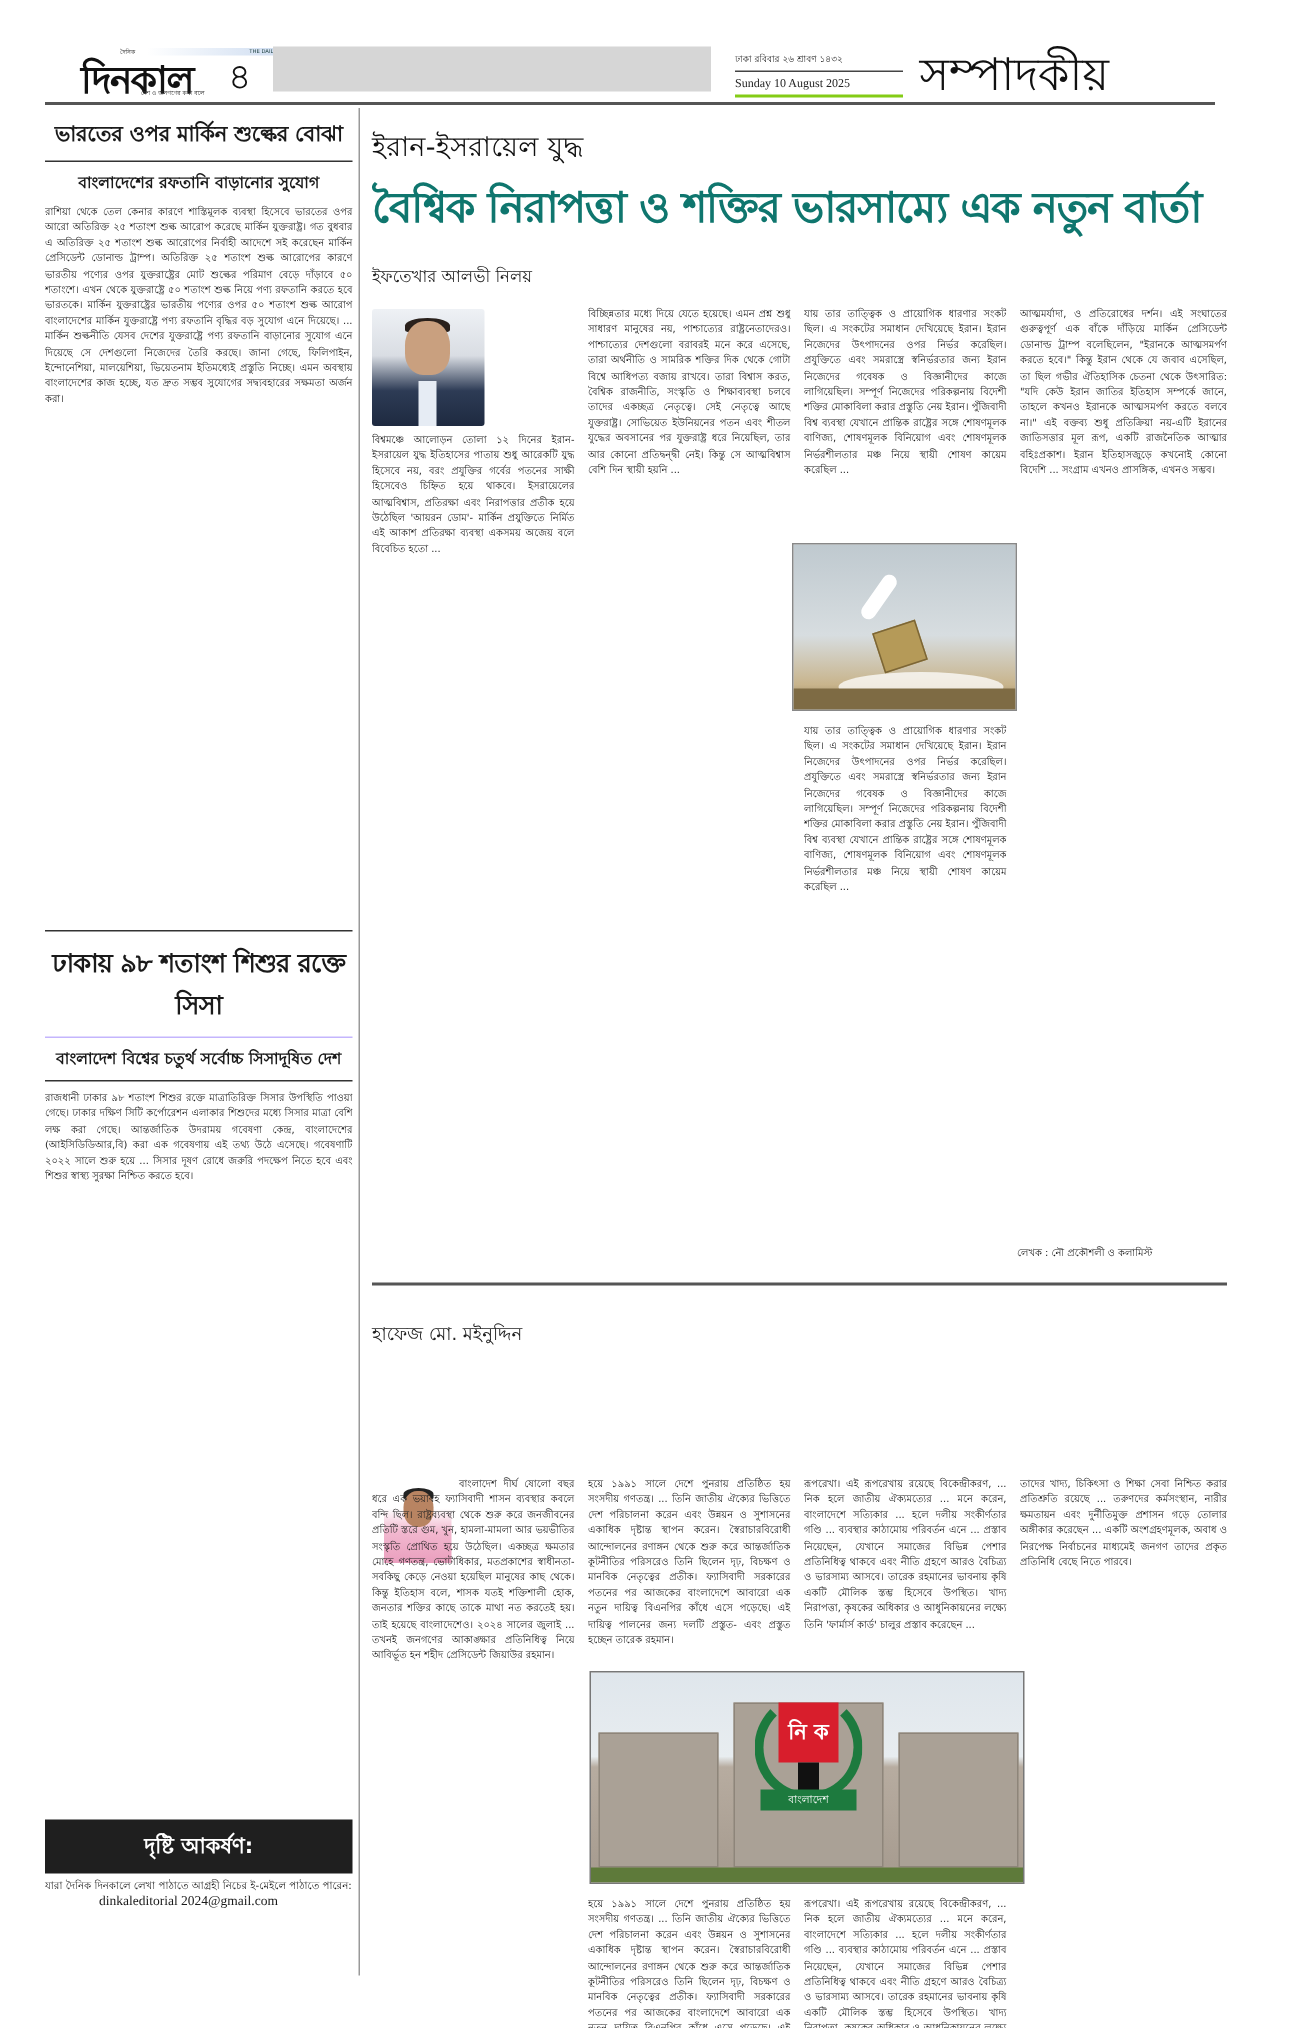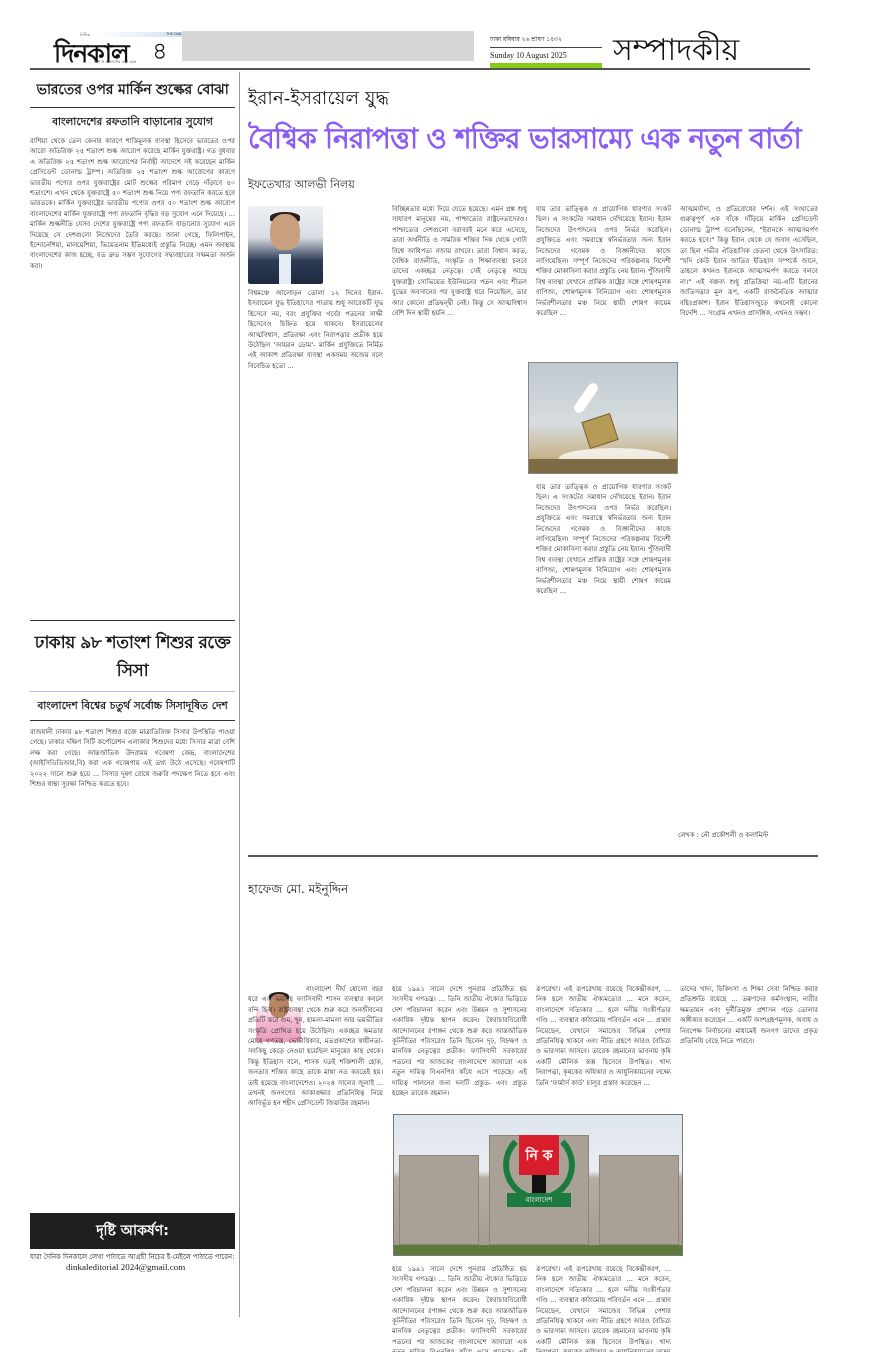--- a/index.html
+++ b/index.html
@@ -10,39 +10,39 @@
   .masthead { position: absolute; left: 30px; top: 30px; width: 780px; height: 36px; }
   .logo { position: absolute; left: 0; top: 0; width: 115px; height: 34px; margin-left: 24px; }
   .logo-tag-top { position: absolute; left: 26px; top: 2px; font-size: 4px; color: #333; }
   .logo-strip { position: absolute; left: 44px; top: 2px; width: 100px; height: 5px; background: linear-gradient(90deg,#fff,#c9d9ef); font-size: 3.5px; text-align: right; color: #244; line-height: 5px; }
   .logo-word { position: absolute; left: 0; top: 4px; font-size: 25px; font-weight: bold; letter-spacing: -1px; color: #111; font-family: "DejaVu Serif", serif; }
   .logo-sub { position: absolute; left: 40px; top: 29px; font-size: 4px; color: #333; }
   .page-no { position: absolute; left: 122px; top: 2px; font-size: 24px; color: #111; }
   .gray-bar { position: absolute; left: 152px; top: 1px; width: 292px; height: 30px; background: #d6d6d6; }
   .dateline { position: absolute; left: 460px; top: 4px; width: 112px; font-size: 7px; color: #222; }
   .dateline .bn { border-bottom: 1px solid #444; padding-bottom: 2px; font-size: 6px; }
-  .dateline .en { padding-top: 3px; font-family: "Liberation Serif", serif; font-size: 8px; border-bottom: 5px solid #84cc16; padding-bottom: 3px; }
+  .dateline .en { padding-top: 3px; font-family: "Liberation Serif", serif; font-size: 8px; border-bottom: 2px solid #84cc16; padding-bottom: 3px; }
   .section-title { position: absolute; left: 583px; top: -4px; font-size: 30px; color: #111; font-family: "DejaVu Serif", serif; }
   .masthead-rule { position: absolute; left: 30px; top: 68px; width: 780px; height: 2px; background: #555; }
 
   
   .left-col { position: absolute; left: 30px; top: 74px; width: 205px; }
   .col-rule-v { position: absolute; left: 239px; top: 72px; width: 1px; height: 1245px; background: #999; }
   .lhead { font-size: 14px; font-weight: bold; text-align: center; padding: 4px 0 5px; border-bottom: 1px solid #333; letter-spacing: -0.2px; }
   .lsub { font-size: 10.5px; text-align: center; padding: 6px 0 5px; }
   .body-txt { font-size: 6.6px; line-height: 10.4px; text-align: justify; color: #222; }
   .lhead2 { font-size: 17px; font-weight: bold; text-align: center; padding: 8px 0 6px; border-top: 1px solid #333; border-bottom: 1px solid #c4b5fd; margin-top: 14px; letter-spacing: -0.5px; }
   .attn-box { background: #1f1f1f; color: #fff; text-align: center; font-size: 14px; font-weight: bold; padding: 6px 0; margin-top: 8px; }
   .attn-text { font-size: 6.8px; line-height: 10px; margin-top: 3px; }
   .attn-text .email { font-family: "Liberation Serif", serif; font-size: 9px; margin-left: 36px; }
 
   
   .lead { position: absolute; left: 248px; top: 84px; width: 570px; }
   .kicker { font-size: 18px; color: #111; letter-spacing: 0.2px; }
-  .headline { font-size: 28px; font-weight: bold; letter-spacing: -0.8px; margin-top: 2px; color: #8b5cf6; }
+  .headline { font-size: 28px; font-weight: bold; letter-spacing: -0.8px; margin-top: 2px; color: #0f766e; }
   .byline { font-size: 11px; margin-top: 12px; color: #222; }
   .lead-body { position: absolute; left: 0; top: 120px; width: 570px; height: 655px; }
   .lead-col { position: absolute; top: 0; width: 135px; }
   .author-photo { position: absolute; left: 0; top: 2px; width: 75px; height: 78px; background: linear-gradient(180deg,#eef1f5 0%,#d9dde3 40%,#2d3b55 70%,#1e2a40 100%); border-radius: 2px; overflow: hidden; }
   .author-photo .face { position: absolute; left: 22px; top: 8px; width: 30px; height: 36px; background: #c9a07f; border-radius: 45% 45% 40% 40%; }
   .author-photo .hair { position: absolute; left: 22px; top: 6px; width: 30px; height: 10px; background: #2a211c; border-radius: 50% 50% 20% 20%; }
   .author-photo .shirt { position: absolute; left: 31px; top: 48px; width: 12px; height: 30px; background: #e6ecf4; }
   .missile-img { position: absolute; left: 280px; top: 158px; width: 150px; height: 112px; border: 1px solid #888; overflow: hidden; background: linear-gradient(180deg,#bfc9cf 0%,#d7dde0 55%,#c8b48c 85%,#8a7a55 100%); }
   .missile-img .plume { position: absolute; left: 40px; top: 30px; width: 34px; height: 10px; background: #fff; transform: rotate(-55deg); border-radius: 6px; }
   .missile-img .launcher { position: absolute; left: 56px; top: 54px; width: 30px; height: 28px; background: #b59a58; transform: rotate(-18deg); border: 1px solid #7c6636; }

